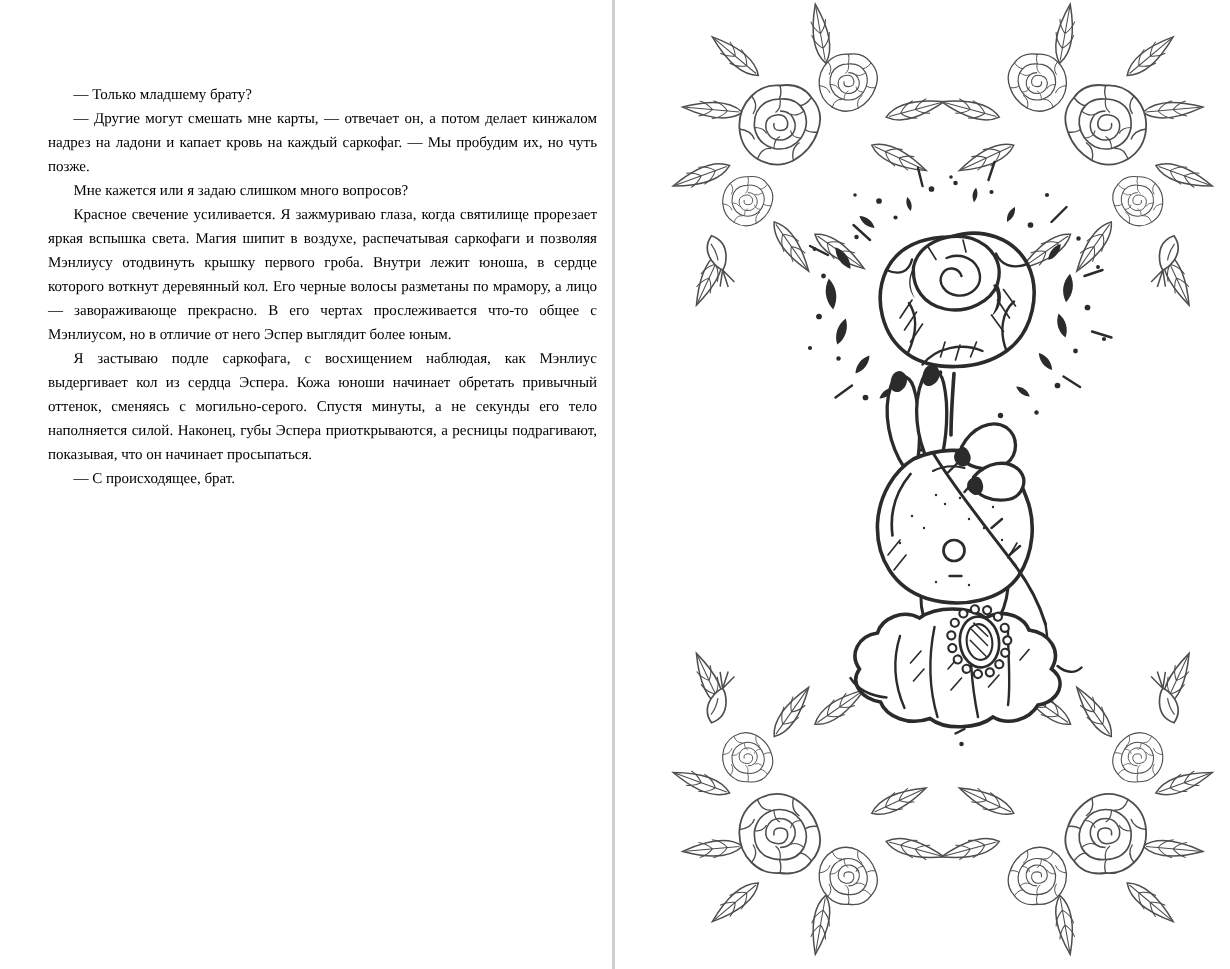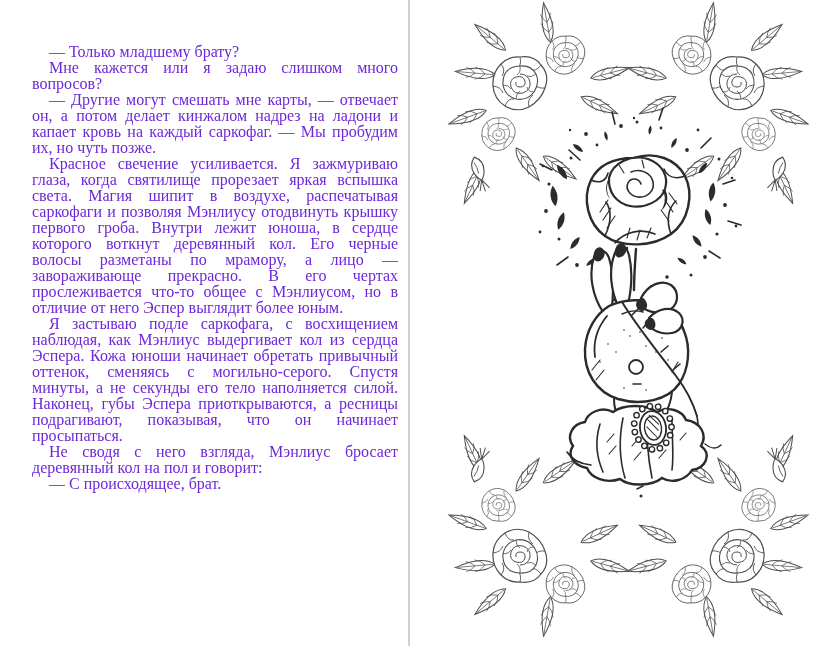--- a/index.html
+++ b/index.html
@@ -2,39 +2,38 @@
 <html lang="ru"><head>
 <meta charset="utf-8">
 <style>
   html,body{margin:0;padding:0;background:#ffffff;}
   .stage{position:relative;width:820px;height:646px;background:#ffffff;overflow:hidden;
          font-family:"Liberation Serif", serif;}
   .page{position:absolute;top:0;height:646px;background:#ffffff;}
   .page.left{left:0;width:408px;}
   .page.right{left:410px;width:410px;}
   .gutter{position:absolute;top:0;left:408px;width:2px;height:646px;background:#cfcfcf;}
-  .text-col{position:absolute;left:32px;top:44px;width:366px;color:#6d28d9;
-            font-size:16px;line-height:16px;text-align:justify;
+  .text-col{position:absolute;left:32px;top:56px;width:366px;color:#000000;
+            font-size:10px;line-height:16px;text-align:justify;
             hyphens:auto;-webkit-hyphens:auto;}
   .text-col p{margin:0;text-indent:17px;}
   svg{display:block;}
 </style>
 </head>
 <body>
 
 <div class="stage">
 
   <div class="page left">
     <div class="text-col">
       <p>— Только младшему брату?</p>
+      <p>— Другие могут смешать мне карты, — отвечает он, а потом делает кинжалом надрез на ладони и капает кровь на каждый саркофаг. — Мы пробудим их, но чуть позже.</p>
       <p>Мне кажется или я задаю слишком много вопросов?</p>
-      <p>— Другие могут смешать мне карты, — отвечает он, а потом делает кинжалом надрез на ладони и капает кровь на каждый саркофаг. — Мы пробудим их, но чуть позже.</p>
       <p>Красное свечение усиливается. Я зажмуриваю глаза, когда святилище прорезает яркая вспышка света. Магия шипит в воздухе, распечатывая саркофаги и позволяя Мэнлиусу отодвинуть крышку первого гроба. Внутри лежит юноша, в сердце которого воткнут деревянный кол. Его черные волосы разметаны по мрамору, а лицо — завораживающе прекрасно. В его чертах прослеживается что-то общее с Мэнлиусом, но в отличие от него Эспер выглядит более юным.</p>
       <p>Я застываю подле саркофага, с восхищением наблюдая, как Мэнлиус выдергивает кол из сердца Эспера. Кожа юноши начинает обретать привычный оттенок, сменяясь с могильно-серого. Спустя минуты, а не секунды его тело наполняется силой. Наконец, губы Эспера приоткрываются, а ресницы подрагивают, показывая, что он начинает просыпаться.</p>
-      <p>Не сводя с него взгляда, Мэнлиус бросает деревянный кол на пол и говорит:</p>
       <p>— С происходящее, брат.</p>
     </div>
   </div>
 
   <div class="gutter"></div>
 
   <div class="page right">
     <svg width="410" height="646" viewBox="0 0 410 646">
       <defs>
 

